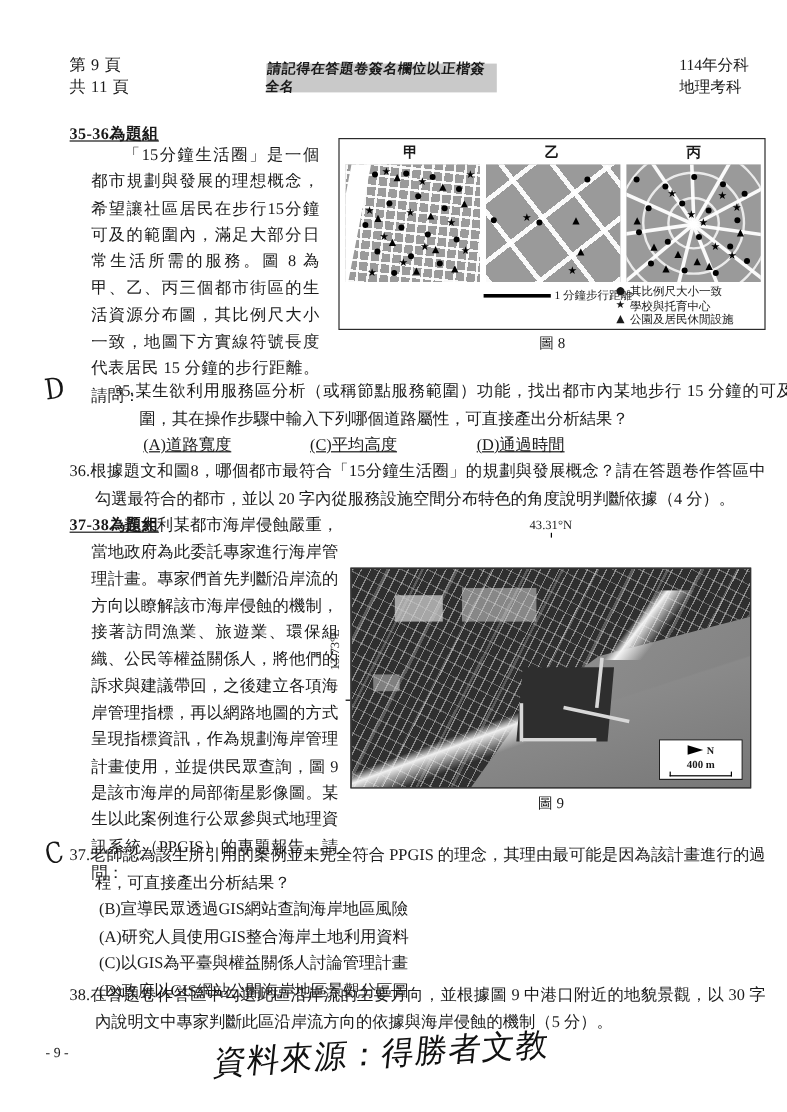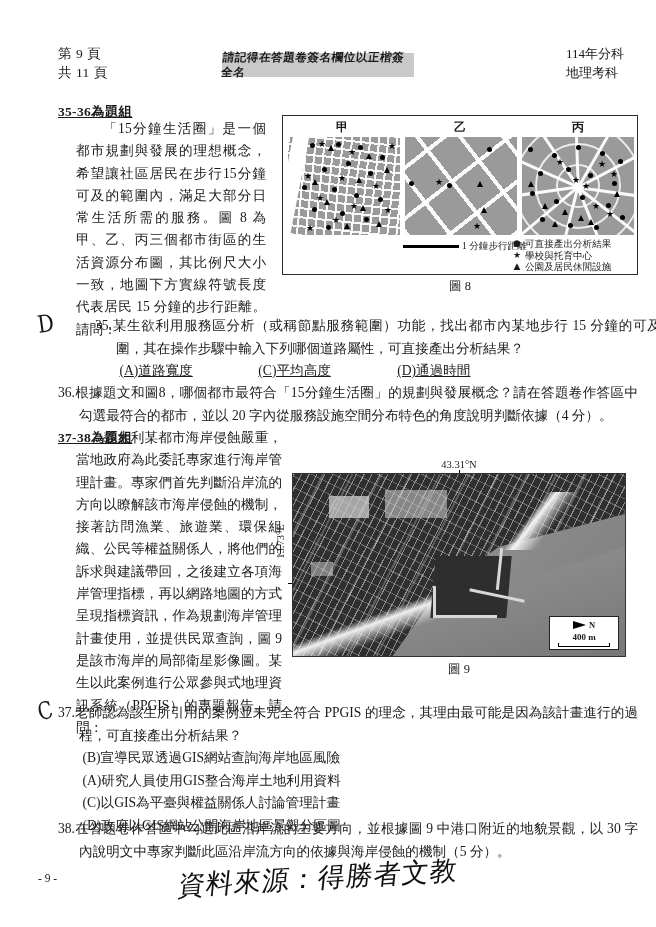--- a/index.html
+++ b/index.html
@@ -174,21 +174,21 @@
     position:absolute;
     font-family:"DejaVu Serif", serif;
     font-size:24px; color:#151515;
   }
   #ans35 { left:36px; top:310px; transform:rotate(-8deg) scaleX(.85); }
   #ans37 { left:36px; top:697px; transform:rotate(-14deg) scaleX(.8); }
 
   
   #fig9-wrap { position:absolute; left:292px; top:473px; }
   #fig9-lat {
-    position:absolute; left:292px; top:459px; width:334px;
+    position:absolute; left:292px; top:433px; width:334px;
     text-align:center; font-size:10.5px;
   }
   #fig9-lat .tick {
     display:block; width:1px; height:4px; background:#000;
     margin:0 auto;
   }
   #fig9-lon {
     position:absolute; left:263px; top:536px;
     font-size:10.5px;
     transform:rotate(-90deg); transform-origin:center center;
@@ -428,21 +428,21 @@
     </div>
 
     <div id="fig8-legend">
       <div class="scalebar-wrap">
         <span class="scalebar-line"></span>
         <span class="scalebar-text">1 分鐘步行距離</span>
       </div>
       <div class="legend-items">
         <div class="legend-item">
           <span class="lg-glyph">●</span>
-          <span>可直接產出分析結果</span>
+          <span>其比例尺大小一致</span>
         </div>
         <div class="legend-item">
           <span class="lg-glyph">★</span>
           <span>學校與托育中心</span>
         </div>
         <div class="legend-item">
           <span class="lg-glyph">▲</span>
           <span>公園及居民休閒設施</span>
         </div>
       </div>

